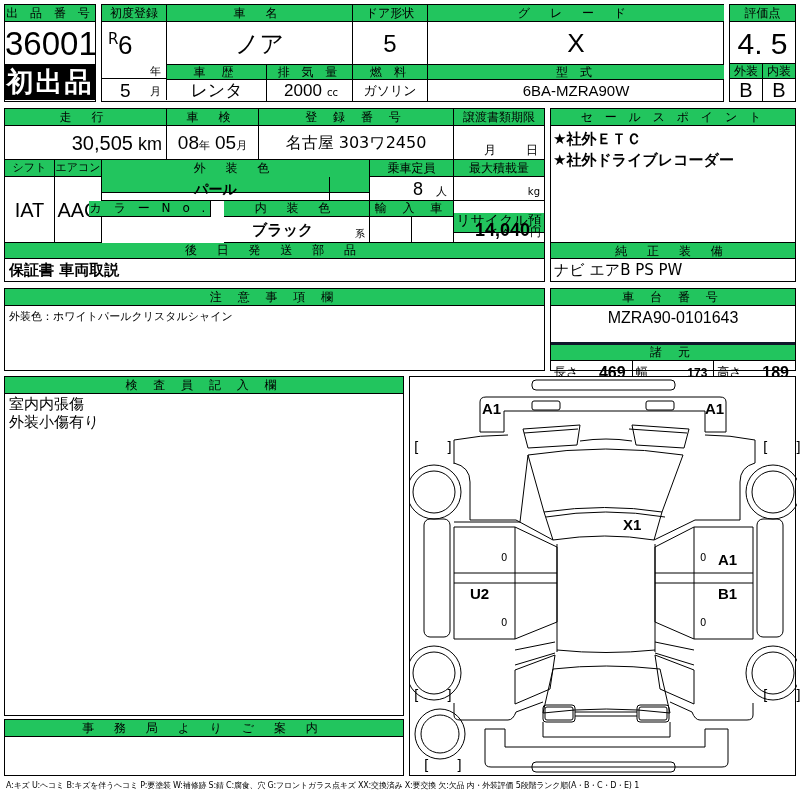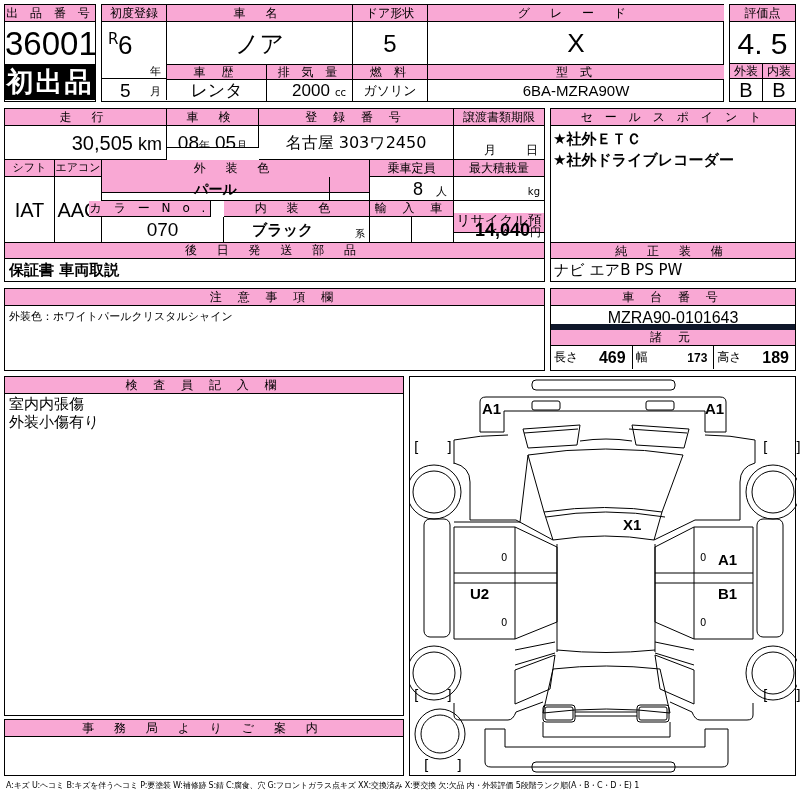--- a/index.html
+++ b/index.html
@@ -1,19 +1,19 @@
 <!DOCTYPE html>
 <html><head>
 <meta charset="utf-8">
 <style>
 *{box-sizing:border-box;margin:0;padding:0}
 body{width:800px;height:800px;background:#fff;position:relative;overflow:hidden;font-family:"DejaVu Sans",sans-serif;color:#000}
 .box{position:absolute;border:1.5px solid #000;background:#fff}
 .cell{position:absolute;border-right:1px solid #000;border-bottom:1px solid #000;overflow:hidden}
-.ghdr{background:#f9a8d4;font-size:12px;text-align:center;line-height:16px}
+.ghdr{background:#22c55e;font-size:12px;text-align:center;line-height:16px}
 .big{font-family:"Liberation Sans",sans-serif}
 .abs{position:absolute}
 </style>
 </head>
 <body>
 
 <div class="box" style="left:4px;top:4px;width:92px;height:98px;">
   <div class="ghdr" style="height:17px;border-bottom:1px solid #000;letter-spacing:4px">出 品 番 号</div>
   <div class="big" style="font-size:33px;text-align:center;height:42px;line-height:44px">36001</div>
   <div style="background:#000;color:#fff;font-size:27px;font-weight:bold;text-align:center;height:36px;line-height:36px;letter-spacing:2px">初出品</div>
@@ -36,21 +36,21 @@
   </div>
   <div class="cell big" style="left:65px;top:17px;width:186px;height:43px;font-size:24px;text-align:center;line-height:43px">ノア</div>
   <div class="cell big" style="left:251px;top:17px;width:75px;height:43px;font-size:24px;text-align:center;line-height:43px">5</div>
   <div class="cell big" style="left:326px;top:17px;width:296px;height:43px;font-size:26px;text-align:center;line-height:43px;border-right:none">X</div>
 
   <div class="cell ghdr" style="left:65px;top:60px;width:100px;height:15px;line-height:14px;letter-spacing:6px">車 歴</div>
   <div class="cell ghdr" style="left:165px;top:60px;width:86px;height:15px;line-height:14px;letter-spacing:4px">排 気 量</div>
   <div class="cell ghdr" style="left:251px;top:60px;width:75px;height:15px;line-height:14px;letter-spacing:4px">燃 料</div>
   <div class="cell ghdr" style="left:326px;top:60px;width:296px;height:15px;line-height:14px;border-right:none;letter-spacing:4px">型 式</div>
   <div class="cell big" style="left:65px;top:75px;width:100px;height:21px;font-size:17px;text-align:center;line-height:21px;border-bottom:none">レンタ</div>
-  <div class="cell" style="left:165px;top:75px;width:86px;height:21px;border-bottom:none;text-align:right;padding-right:6px">
+  <div class="cell" style="left:165px;top:75px;width:86px;height:21px;border-bottom:none;text-align:right;padding-right:14px">
     <span class="big" style="font-size:17px;line-height:21px">2000</span>
     <span style="font-size:10px">cc</span>
   </div>
   <div class="cell" style="left:251px;top:75px;width:75px;height:21px;font-size:13px;text-align:center;line-height:21px;border-bottom:none">ガソリン</div>
   <div class="cell big" style="left:326px;top:75px;width:296px;height:21px;font-size:15px;text-align:center;line-height:21px;border-bottom:none;border-right:none">6BA-MZRA90W</div>
 </div>
 
 <div class="box" style="left:729px;top:4px;width:67px;height:98px;">
   <div class="ghdr" style="height:17px;border-bottom:1px solid #000">評価点</div>
   <div class="big" style="font-size:30px;text-align:center;height:42px;line-height:44px;border-bottom:1px solid #000">4. 5</div>
@@ -66,21 +66,21 @@
 
 <div class="box" style="left:4px;top:108px;width:541px;height:174px;">
   <div class="cell ghdr" style="left:0;top:0;width:162px;height:17px;letter-spacing:8px">走 行</div>
   <div class="cell ghdr" style="left:162px;top:0;width:92px;height:17px;letter-spacing:8px">車 検</div>
   <div class="cell ghdr" style="left:254px;top:0;width:195px;height:17px;letter-spacing:6px">登 録 番 号</div>
   <div class="cell ghdr" style="left:449px;top:0;width:90px;height:17px;border-right:none">譲渡書類期限</div>
   <div class="cell" style="left:0;top:17px;width:162px;height:34px;text-align:right;padding-right:4px">
     <span class="big" style="font-size:20px;line-height:34px">30,505</span>
     <span class="big" style="font-size:18px">km</span>
   </div>
-  <div class="cell" style="left:162px;top:17px;width:92px;height:22px;text-align:center">
+  <div class="cell" style="left:162px;top:17px;width:92px;height:34px;text-align:center">
     <span class="big" style="font-size:19px;line-height:34px">08</span><span style="font-size:11px">年</span>
     <span class="big" style="font-size:19px">05</span><span style="font-size:11px">月</span>
   </div>
   <div class="cell" style="left:254px;top:17px;width:195px;height:34px;font-size:16px;text-align:center;line-height:34px">名古屋 303ワ2450</div>
   <div class="cell" style="left:449px;top:17px;width:90px;height:34px;border-right:none">
     <span class="abs" style="left:30px;top:16px;font-size:12px">月</span>
     <span class="abs" style="left:72px;top:16px;font-size:12px">日</span>
   </div>
 
   <div class="cell ghdr" style="left:0;top:51px;width:50px;height:17px;font-size:11px">シフト</div>
@@ -96,21 +96,20 @@
     <span class="big" style="font-size:18px;line-height:24px">8</span>
     <span style="font-size:11px;margin-left:8px">人</span>
   </div>
   <div class="cell" style="left:449px;top:68px;width:90px;height:24px;border-right:none">
     <span class="abs" style="right:4px;top:9px;font-size:10px">kg</span>
   </div>
   <div class="cell ghdr" style="left:84px;top:92px;width:122px;height:16px;line-height:15px;letter-spacing:4px">カ ラ ー N o .</div>
   <div class="cell ghdr" style="left:219px;top:92px;width:146px;height:16px;line-height:15px;letter-spacing:8px">内 装 色</div>
   <div class="cell ghdr" style="left:365px;top:92px;width:84px;height:16px;line-height:15px;letter-spacing:6px">輸 入 車</div>
   <div class="cell ghdr" style="left:449px;top:104px;width:90px;height:20px;line-height:15px;font-size:14px;border-right:none">リサイクル預託金</div>
-  <div class="cell big" style="left:97px;top:108px;width:122px;height:26px;font-size:19px;text-align:center;line-height:26px">070</div>
   <div class="cell" style="left:219px;top:108px;width:146px;height:26px">
     <span class="abs" style="left:28px;top:4px;font-size:15px;font-weight:bold">ブラック</span>
     <span class="abs" style="right:4px;top:10px;font-size:10px">系</span>
   </div>
   <div class="cell" style="left:365px;top:108px;width:42px;height:26px"></div>
   <div class="cell" style="left:407px;top:108px;width:42px;height:26px"></div>
   <div class="cell" style="left:449px;top:108px;width:90px;height:26px;border-right:none;text-align:right;padding-right:3px">
     <span class="big" style="font-size:18px;font-weight:bold;line-height:26px">14,040</span><span style="font-size:11px">円</span>
   </div>
   <div class="cell ghdr" style="left:0;top:134px;width:539px;height:16px;line-height:15px;border-right:none;letter-spacing:8px">後 日 発 送 部 品</div>
@@ -125,21 +124,21 @@
   <div class="abs" style="left:3px;top:152px;font-size:15px">ナビ エアB PS PW</div>
 </div>
 
 <div class="box" style="left:4px;top:288px;width:541px;height:83px;">
   <div class="ghdr" style="height:17px;border-bottom:1px solid #000;letter-spacing:6px">注 意 事 項 欄</div>
   <div style="font-size:11px;padding:3px 4px">外装色：ホワイトパールクリスタルシャイン</div>
 </div>
 
 <div class="box" style="left:550px;top:288px;width:246px;height:83px;">
   <div class="ghdr" style="height:17px;border-bottom:1px solid #000;letter-spacing:6px">車 台 番 号</div>
-  <div class="big" style="font-size:16px;text-align:center;height:24px;line-height:24px;border-bottom:6px solid #0f172a">MZRA90-0101643</div>
+  <div class="big" style="font-size:16px;text-align:center;height:39px;line-height:24px;border-bottom:3px solid #0f172a">MZRA90-0101643</div>
   <div class="ghdr" style="height:16px;line-height:15px;border-bottom:1px solid #000;letter-spacing:6px">諸 元</div>
   <div style="display:flex;height:23px">
     <div style="flex:1;border-right:1px solid #000;display:flex;justify-content:space-between;align-items:center;padding:0 6px 0 3px">
       <span style="font-size:12px">長さ</span>
       <span class="big" style="font-size:16px;font-weight:bold">469</span>
     </div>
     <div style="flex:1;border-right:1px solid #000;display:flex;justify-content:space-between;align-items:center;padding:0 6px 0 3px">
       <span style="font-size:12px">幅</span>
       <span class="big" style="font-size:12px;font-weight:bold">173</span>
     </div>

